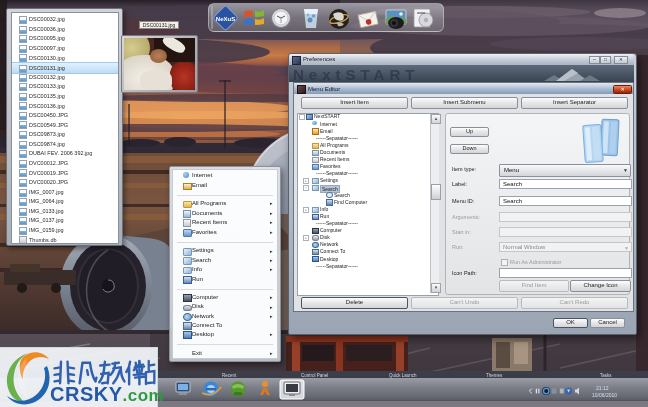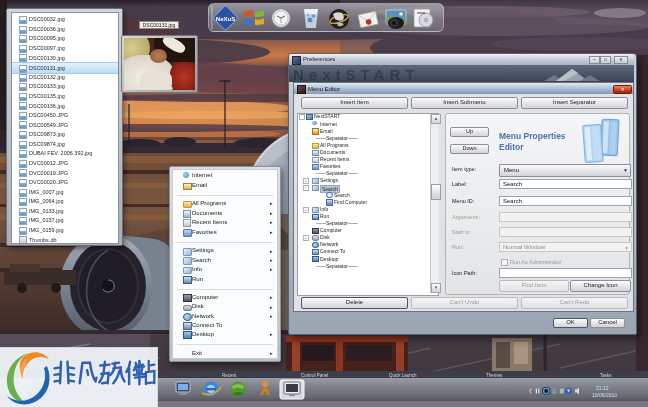--- a/index.html
+++ b/index.html
@@ -560,21 +560,20 @@
 
     <div class="abs" style="left:136px;top:31px;width:8px;height:179px;background:#eceef0;border-left:1px solid #c0c4c8;">
       <div style="position:absolute;left:0;top:0;width:8px;height:8px;background:linear-gradient(#fafafa,#d0d4d8);border:0.5px solid #a0a4a8;font-size:5px;line-height:7px;text-align:center;color:#555;">▴</div>
       <div style="position:absolute;left:0;bottom:0;width:8px;height:8px;background:linear-gradient(#fafafa,#d0d4d8);border:0.5px solid #a0a4a8;font-size:5px;line-height:7px;text-align:center;color:#555;">▾</div>
       <div style="position:absolute;left:0;top:70px;width:8px;height:14px;background:linear-gradient(#fdfdfd,#ccd0d6);border:0.5px solid #9aa0a8;"></div>
     </div>
 
     <div id="rpanel" class="abs" style="left:151px;top:30px;width:183px;height:180px;background:linear-gradient(180deg,#f4f5f6,#e3e4e6);border:1px solid #b2b4b8;border-radius:3px;">
       <div class="btn1 abs" style="left:4px;top:13px;width:37px;height:8px;font-size:5.5px;line-height:7px;">Up</div>
       <div class="btn1 abs" style="left:4px;top:30px;width:37px;height:8px;font-size:5.5px;line-height:7px;">Down</div>
-      <div class="tx" style="left:53px;top:16.5px;font-size:8.5px;font-weight:bold;color:#4a74a4;line-height:11px;">Menu Properties<br>Editor</div>
       <svg class="abs" style="left:133px;top:4px;" width="44" height="46" viewBox="0 0 44 46">
         <g transform="rotate(3 22 22)">
           <rect x="22" y="1" width="17" height="36" rx="2" fill="#9cc4ea" stroke="#6e9ed2" stroke-width="1"></rect>
           <rect x="24" y="3" width="5" height="32" fill="#cde4f6"></rect>
           <rect x="31" y="3" width="6" height="32" fill="#aed0ee"></rect>
         </g>
         <g transform="rotate(-4 14 26)">
           <rect x="5" y="7" width="18" height="37" rx="2" fill="#b4d6f2" stroke="#7eaede" stroke-width="1"></rect>
           <rect x="7" y="9" width="5" height="33" fill="#ddeefa"></rect>
           <rect x="14" y="9" width="7" height="33" fill="#c2def4"></rect>
@@ -691,20 +690,21 @@
 
     <path d="M82,3 Q81,10 78,14 M81,9 L81,27 M88,4 Q90,8 86,12 M87,9 L97,8 M92,3 L92,27 M86,17 L99,16"></path>
   </g>
 </svg>
 <svg class="abs" style="left:134px;top:359px;" width="22" height="28" viewBox="0 0 22 30">
   <g stroke="#3060ae" stroke-width="2.5" stroke-linecap="round" fill="none">
 
     <path d="M5,2 L5,6 M1,7 L9,6 M2,11 L3,16 M8,10 L7,15 M0,20 L10,19 M15,2 L15,12 M15,7 L21,6 M12,14 L12,27 M12,14 L21,13 L21,26 M12,26 L21,25"></path>
   </g>
 </svg>
+<div class="tx" style="left:50px;top:385px;font-size:20px;font-weight:bold;color:#2458a8;letter-spacing:0.5px;line-height:19px;">CRSKY<span style="color:#2e9a40;font-size:17px;">.com</span></div>
 
 </div>
 
 <style>
   .btn1{background:linear-gradient(180deg,#fdfdfd,#e8e8ea 45%,#d4d5d8);border:1px solid #8a909a;border-radius:2px;font-size:6px;color:#222;text-align:center;line-height:9px;}
   .btn2{background:linear-gradient(180deg,#f4f4f5,#e2e3e5);border:1px solid #b8babe;border-radius:2px;font-size:6px;color:#9a9a9a;text-align:center;line-height:9px;}
   .lbl{font-size:5.5px;color:#222;}
   .lbl2{font-size:5.5px;color:#9a9a9a;}
   .inp{width:128px;height:8px;background:#fff;border:1px solid #9aa2ae;font-size:6px;line-height:8px;padding-left:3px;color:#111;}
   .inp2{width:128px;height:8px;background:#f2f2f3;border:1px solid #c4c6ca;font-size:6px;line-height:8px;padding-left:3px;color:#999;}

